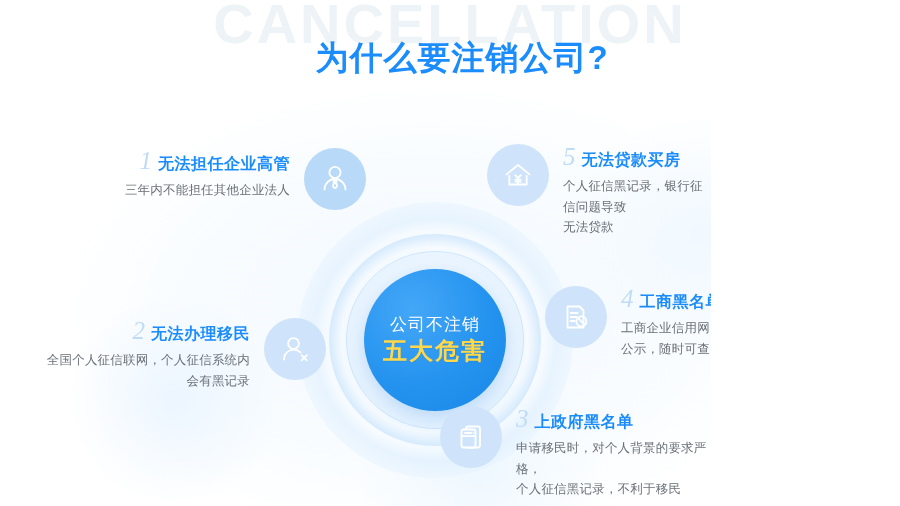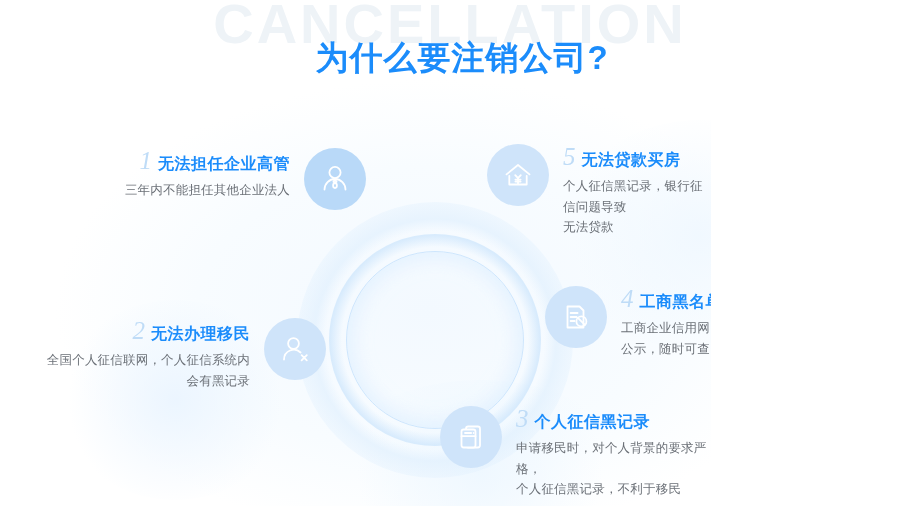--- a/index.html
+++ b/index.html
@@ -209,20 +209,24 @@
   <h1 class="page-title">为什么要注销公司?</h1>
 
   <div class="blob blob-a"></div>
   <div class="blob blob-b"></div>
   <div class="blob blob-c"></div>
 
   <div class="hub-wrap">
     <div class="ring ring-outer"></div>
     <div class="ring ring-mid"></div>
     <div class="ring ring-inner"></div>
+    <div class="hub-circle">
+      <div class="hub-line1">公司不注销</div>
+      <div class="hub-line2">五大危害</div>
+    </div>
   </div>
 
   <div class="item left" id="item-1">
     <div class="item-text">
       <div class="item-head">
         <span class="item-num">1</span>
         <span class="item-title">无法担任企业高管</span>
       </div>
       <div class="item-desc">三年内不能担任其他企业法人</div>
     </div>
@@ -260,21 +264,21 @@
         <rect x="12" y="6.5" width="14" height="21" rx="2.2"></rect>
         <rect x="7.5" y="9.5" width="14" height="18" rx="2.2" fill="#cfe4fa"></rect>
         <path d="M7.5 16.2h14"></path>
         <path d="M11 13h6.2"></path>
         <circle cx="19.6" cy="13" r="0.9" fill="#ffffff" stroke="none"></circle>
       </svg>
     </div>
     <div class="item-text">
       <div class="item-head">
         <span class="item-num">3</span>
-        <span class="item-title">个人征信黑记录</span>
+        <span class="item-title">上政府黑名单</span>
       </div>
       <div class="item-desc">申请移民时，对个人背景的要求严格，
 个人征信黑记录，不利于移民</div>
     </div>
   </div>
 
   <div class="item right" id="item-4">
     <div class="icon-badge pale">
       <svg width="34" height="34" viewBox="0 0 34 34" fill="none" stroke="#ffffff" stroke-width="1.8" stroke-linecap="round" stroke-linejoin="round">
         <path d="M8.5 6.5h12l4 4v17h-16z"></path>

